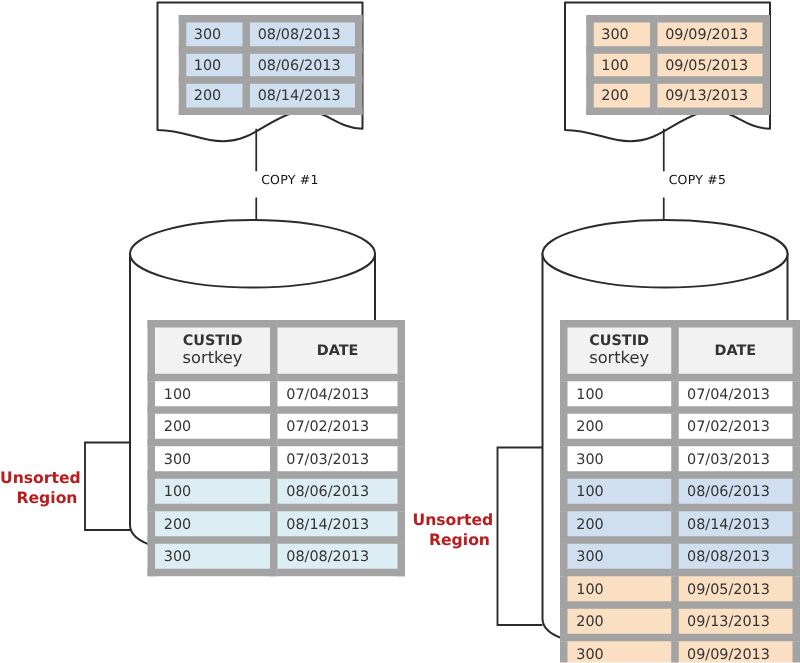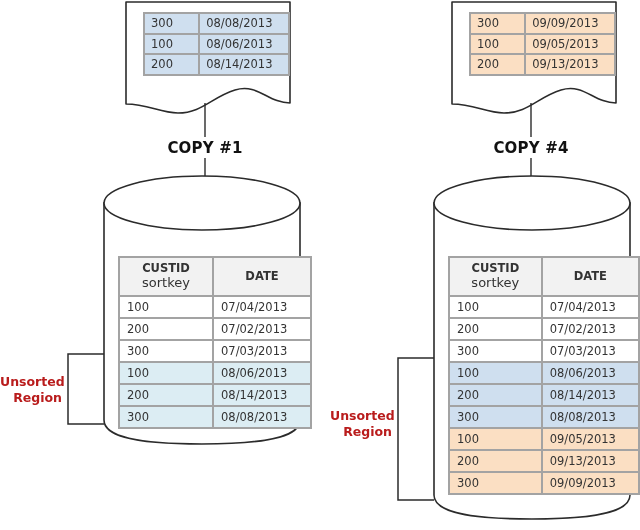--- a/index.html
+++ b/index.html
@@ -10,40 +10,40 @@
     position:relative;
     overflow:hidden;
     color:#2b2b2b;
   }
   .stage{position:absolute;left:0;top:0;width:640px;height:530px;}
   .svg-layer{position:absolute;left:0;top:0;width:640px;height:530px;pointer-events:none;}
 
   
   table.dt{border-collapse:collapse;table-layout:fixed;}
   table.dt td{
-    border:2px solid #a3a3a3;
+    border:6px solid #a3a3a3;
     font-size:11.5px;
     line-height:1.1;
     padding:3px 6px;
     color:#333;
     white-space:nowrap;
   }
 
   
   .copy-doc{position:absolute;}
   .copy-doc table.dt td.c-id{width:60px;}
   .copy-doc table.dt td.c-date{width:85px;}
   .copy-tbl-wrap{position:absolute;left:17px;top:10px;}
   .copy-label{
     position:absolute;
-    font-size:15px;
-    font-weight:bold;
+    font-size:10px;
+    font-weight:normal;
     color:#111;
     letter-spacing:.2px;
-    text-align:center;
+    text-align:right;
     white-space:nowrap;
   }
 
   
   .cyl-tbl-wrap{position:absolute;}
   .cyl-tbl-wrap table.dt td{
     font-size:11.5px;
     padding:3px 7px;
     height:14px;
   }
@@ -139,21 +139,21 @@
             <td class="c-date" style="background:#fbdfc3;">09/05/2013</td>
           </tr>
           <tr>
             <td class="c-id" style="background:#fbdfc3;">200</td>
             <td class="c-date" style="background:#fbdfc3;">09/13/2013</td>
           </tr>
         </tbody>
       </table>
     </div>
   </div>
-  <div class="copy-label" style="left:481px;top:139px;width:100px;">COPY #4</div>
+  <div class="copy-label" style="left:481px;top:139px;width:100px;">COPY #5</div>
 
   <div class="cyl-tbl-wrap" style="left:118px;top:256px;">
     <table class="dt">
       <tbody>
         <tr>
           <td class="k hdr">
             <span>CUSTID</span>
             <span class="sub">sortkey</span>
           </td>
           <td class="v hdr">DATE</td>

